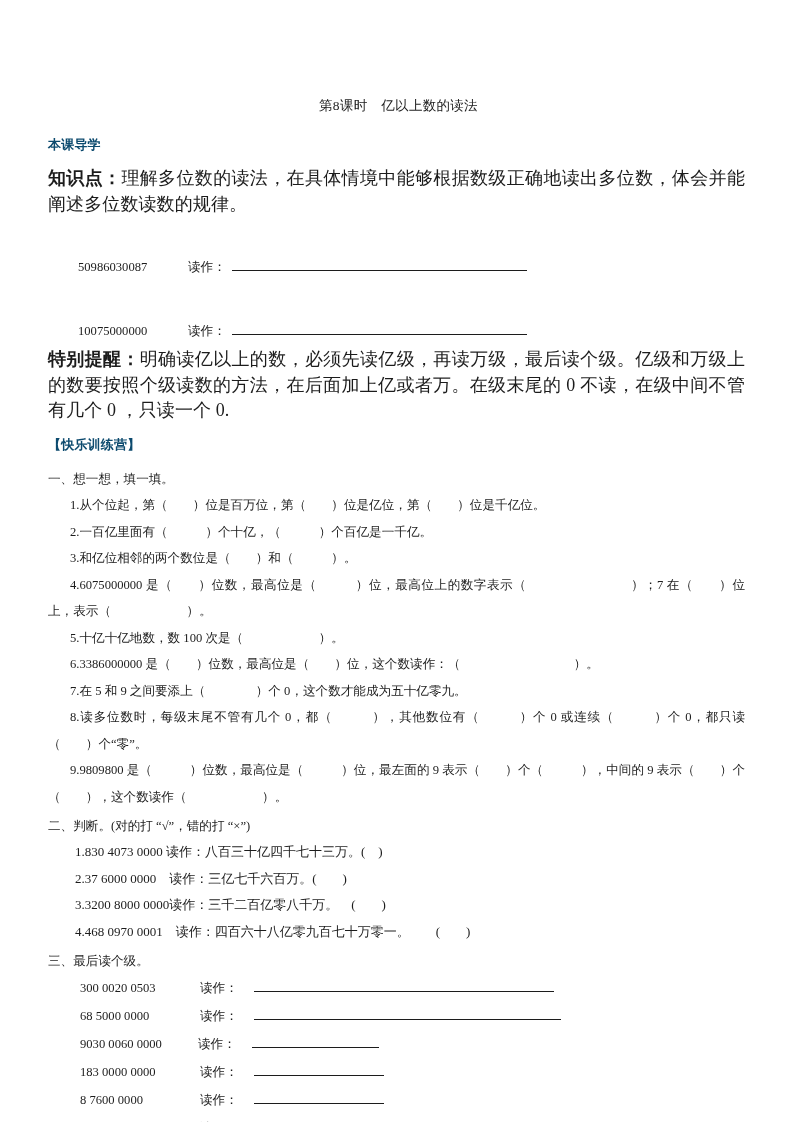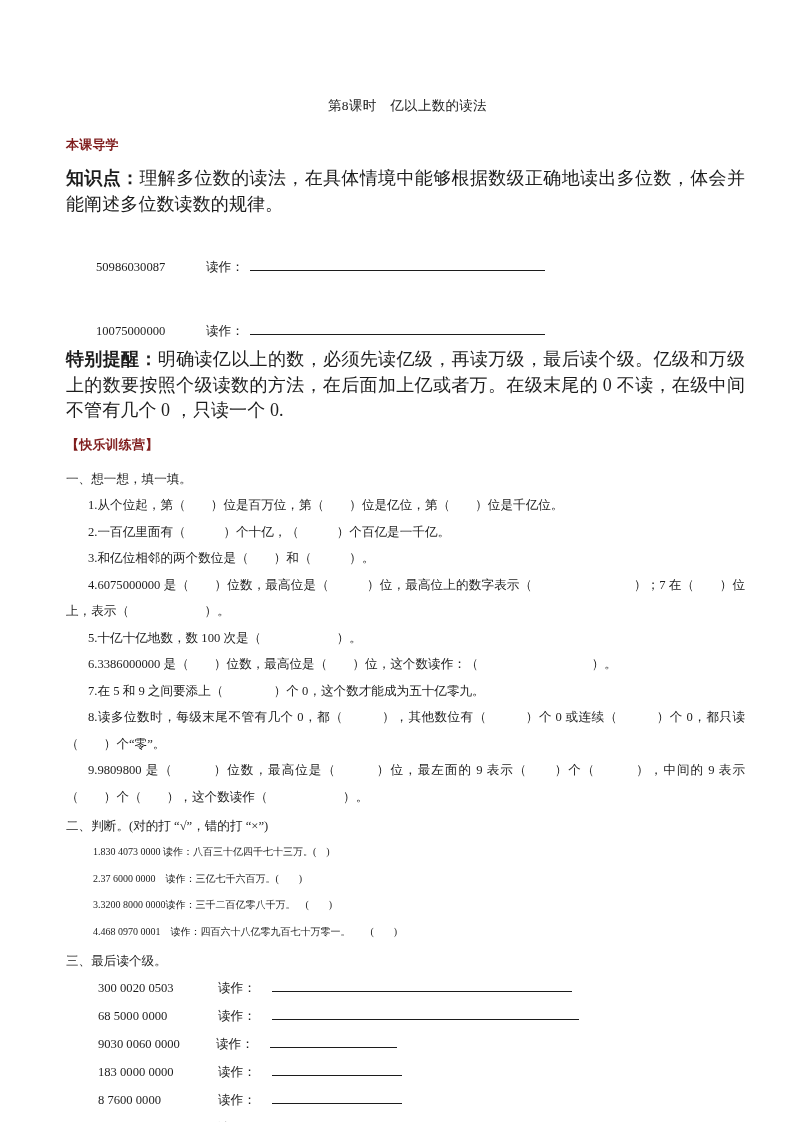--- a/index.html
+++ b/index.html
@@ -12,34 +12,34 @@
     height: 1122px;
     font-family: "Liberation Serif", "DejaVu Serif", serif;
     color: #1c1c1c;
     position: relative;
     overflow: hidden;
   }
   .page {
     width: 793px;
     height: 1122px;
     box-sizing: border-box;
-    padding: 97px 48px 0 66px;
+    padding: 97px 48px 0 48px;
     position: relative;
   }
   .doc-title {
     text-align: center;
     font-size: 13.5px;
     letter-spacing: 0.3px;
     margin: 0 0 20px 0;
     padding-left: 4px;
     font-weight: normal;
     line-height: 1.4;
   }
   .red-head {
-    color: #7f1d1d;
+    color: #0c4a6e;
     font-weight: bold;
     font-size: 13px;
     margin: 0 0 13px 0;
     line-height: 1.35;
     letter-spacing: 0.2px;
   }
   .para {
     font-size: 18px;
     line-height: 25.5px;
     margin: 0 0 0 0;
@@ -86,21 +86,21 @@
     text-align: justify;
     margin: 0;
     padding-left: 22px;
     text-indent: 0;
   }
   .q.hang {
     padding-left: 0;
     text-indent: 22px;
   }
   .tf-line {
-    font-size: 10px;
+    font-size: 13px;
     line-height: 26.5px;
     padding-left: 27px;
     white-space: nowrap;
   }
   .read-row {
     font-size: 12.6px;
     line-height: 28px;
     padding-left: 32px;
     white-space: nowrap;
     display: flex;

